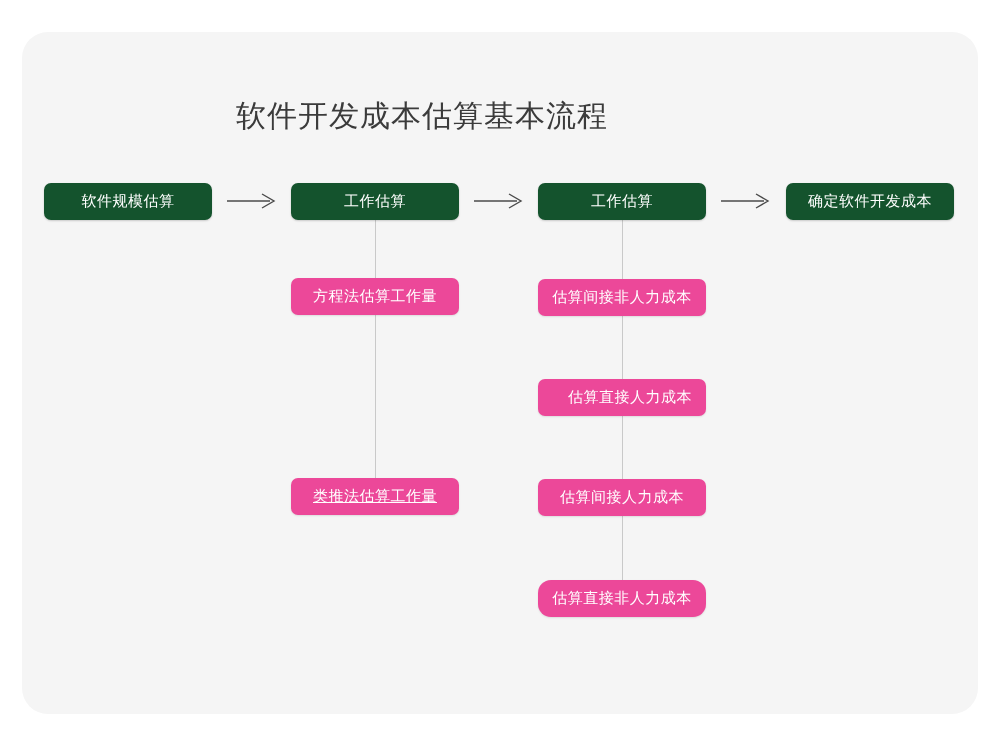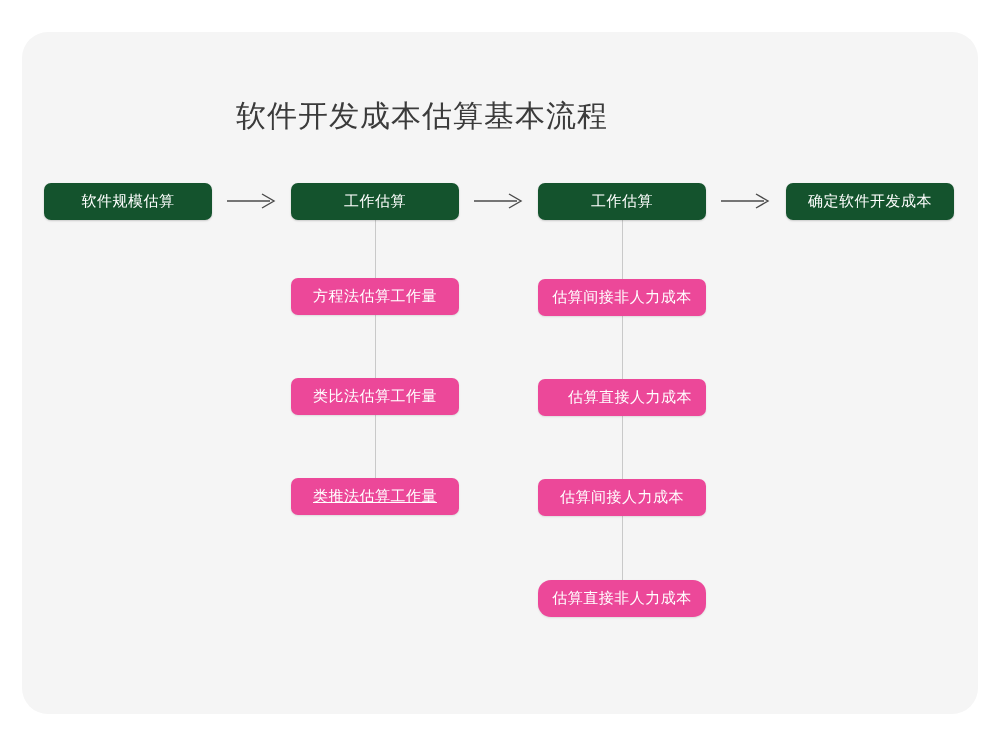--- a/index.html
+++ b/index.html
@@ -135,23 +135,20 @@
     </svg>
   </div>
 
   <div class="node primary" style="left:786px; top:183px;">
     <span>确定软件开发成本</span>
   </div>
 
   <div class="node sub" style="left:291px; top:278px;">
     <span>方程法估算工作量</span>
   </div>
-  <div class="node sub" style="left:291px; top:378px;">
-    <span>类比法估算工作量</span>
-  </div>
   <div class="node sub" style="left:291px; top:478px;text-decoration:underline;">
     <span>类推法估算工作量</span>
   </div>
 
   <div class="node sub" style="left:538px; top:279px;">
     <span>估算间接非人力成本</span>
   </div>
   <div class="node sub" style="left:538px; top:379px;padding-left:16px;">
     <span>估算直接人力成本</span>
   </div>

